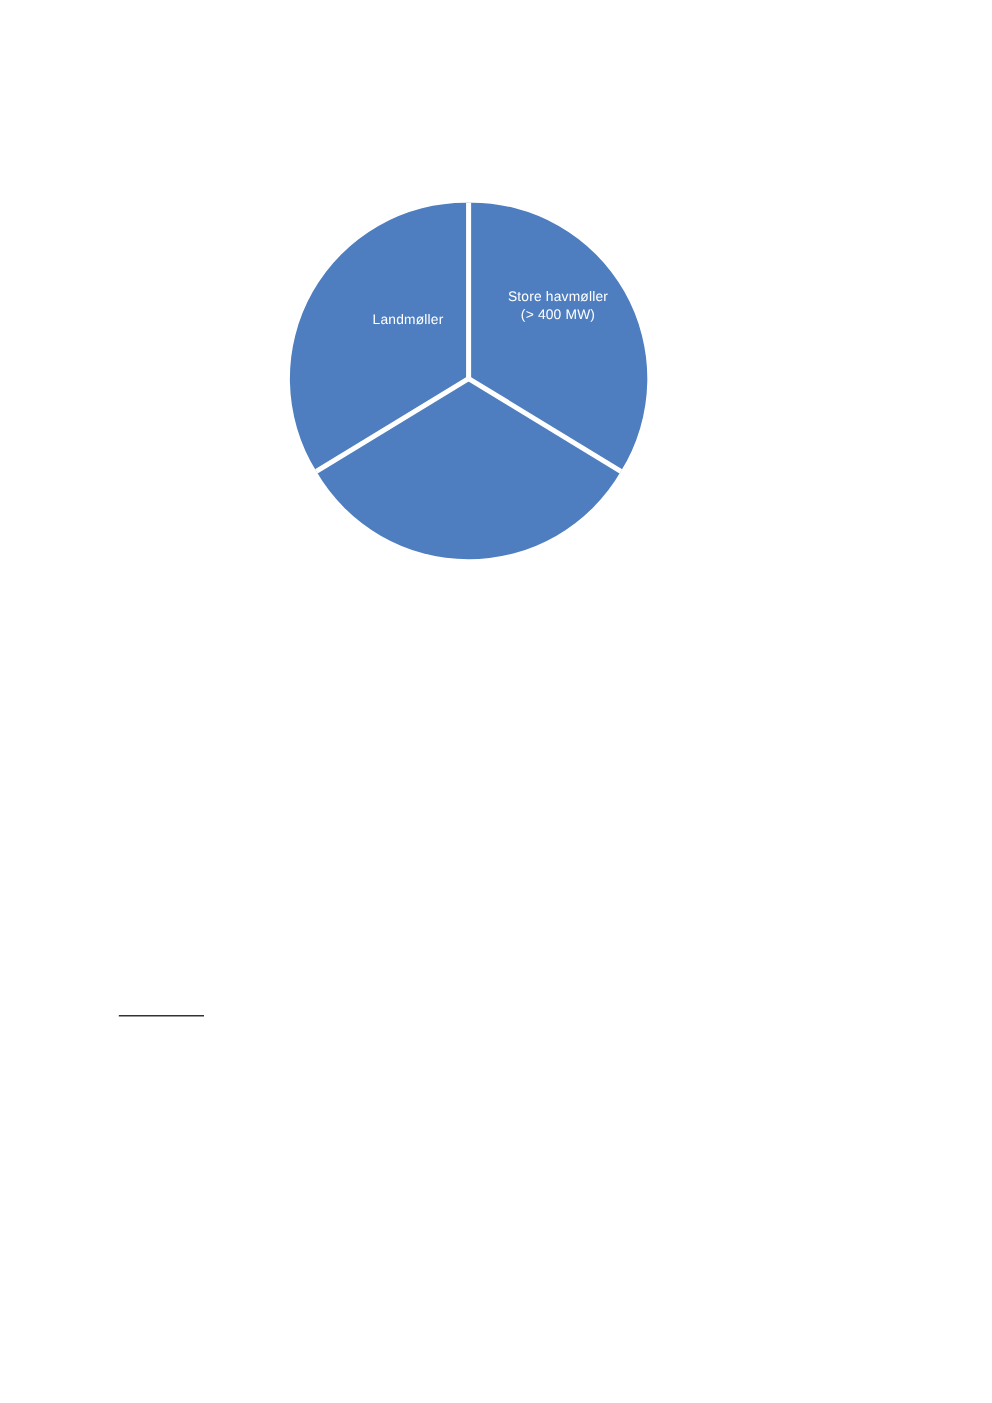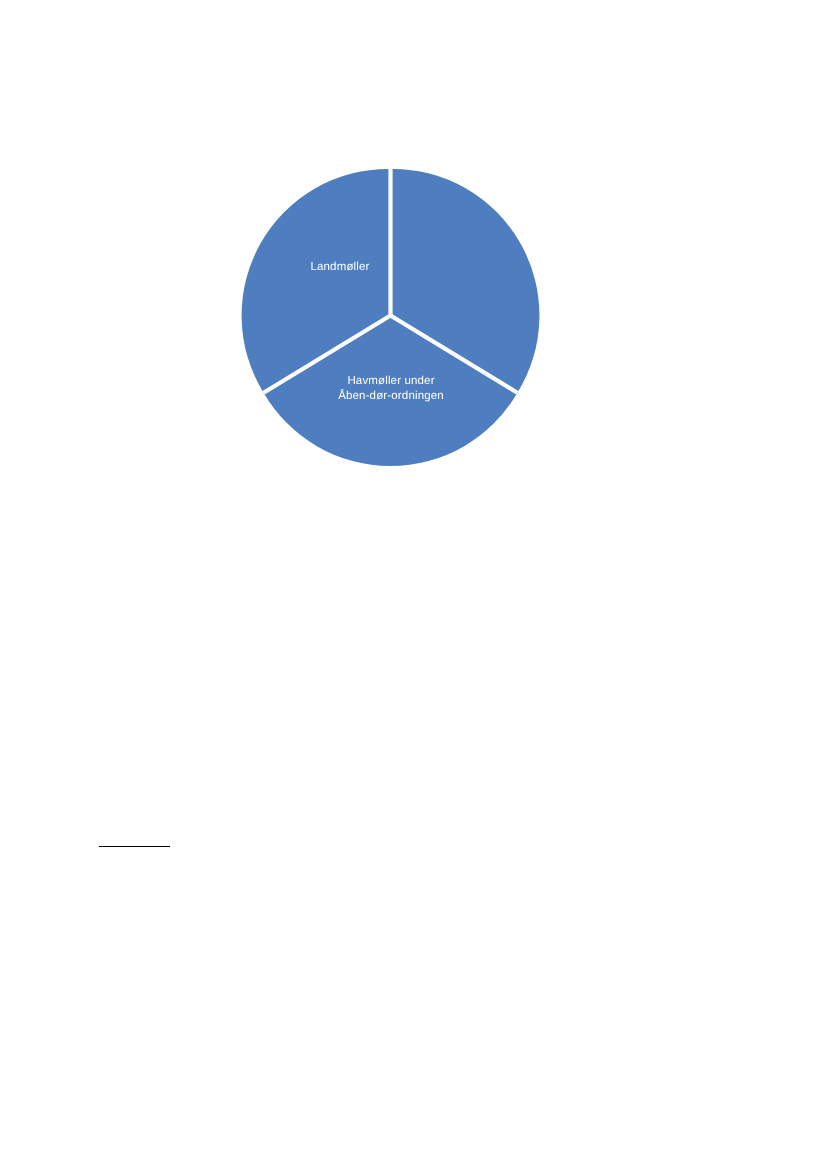--- a/index.html
+++ b/index.html
@@ -99,27 +99,27 @@
         <path d="M 152.5 152.5 L 25.61 229.75 A 146.5 146.5 0 0 1 152.5 6 Z" fill="#4e7ebf"></path>
       </g>
 
       <g stroke="#ffffff" stroke-width="4.2" stroke-linecap="butt">
         <line x1="152.5" y1="152.5" x2="152.5" y2="6"></line>
         <line x1="152.5" y1="152.5" x2="279.39" y2="229.75"></line>
         <line x1="152.5" y1="152.5" x2="25.61" y2="229.75"></line>
       </g>
     </svg>
 
+    <div class="slice-label label-store">
+      <span class="lbl-line">Store havmøller</span>
+      <span class="lbl-line">(&gt; 400 MW)</span>
+    </div>
 
     <div class="slice-label label-land">
       <span class="lbl-line">Landmøller</span>
     </div>
 
-    <div class="slice-label label-aaben">
-      <span class="lbl-line">Havmøller under</span>
-      <span class="lbl-line">Åben-dør-ordningen</span>
-    </div>
 
   </div>
 
   <div class="footnote-rule"></div>
 
 </div>
 
 </body></html>

